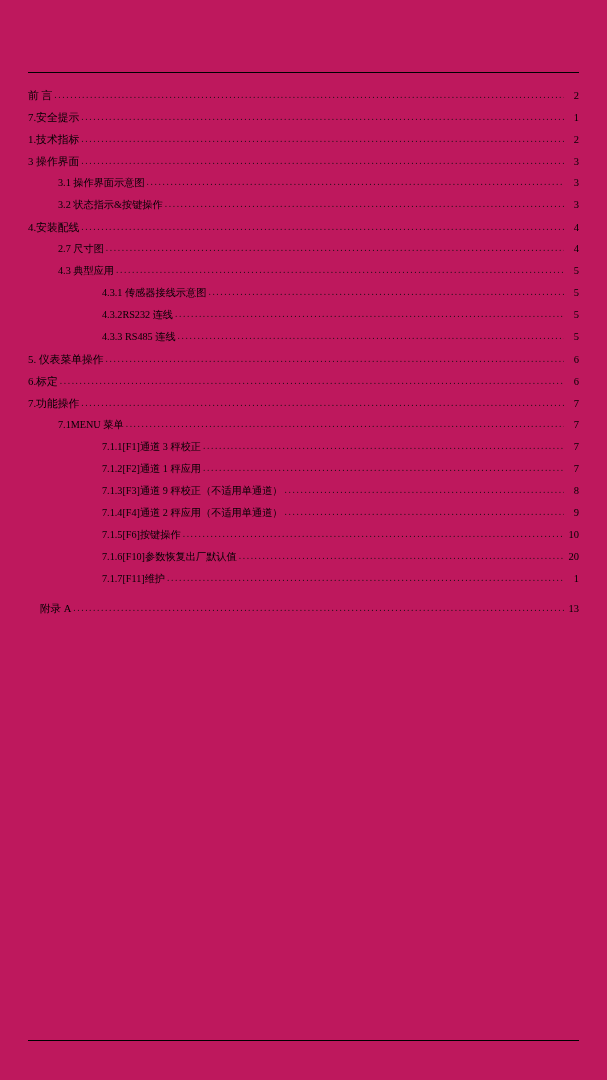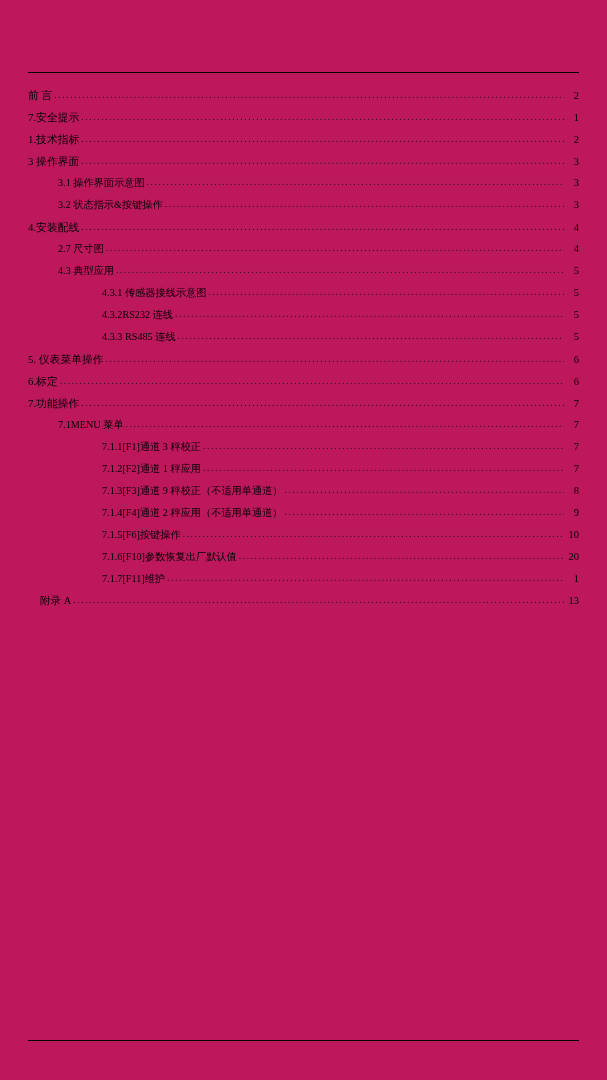--- a/index.html
+++ b/index.html
@@ -73,21 +73,21 @@
     flex: 0 0 auto;
     padding-left: 3px;
     text-align: right;
     min-width: 12px;
     font-size: 10.5px;
   }
   
   .lvl0 { margin-left: 0px; }
   .lvl1 { margin-left: 30px; }
   .lvl2 { margin-left: 74px; }
-  .lvl-app { margin-left: 12px; }
+  .lvl-app { margin-left: 12px; align-items: flex-end; }
   .toc-entry.lvl0 .toc-label { font-size: 10.8px; }
   .toc-entry.lvl1 .toc-label,
   .toc-entry.lvl2 .toc-label { font-size: 10.2px; }
 </style>
 </head>
 <body>
 
 <div class="page">
   <div class="top-rule"></div>
   <div class="toc" id="toc">

